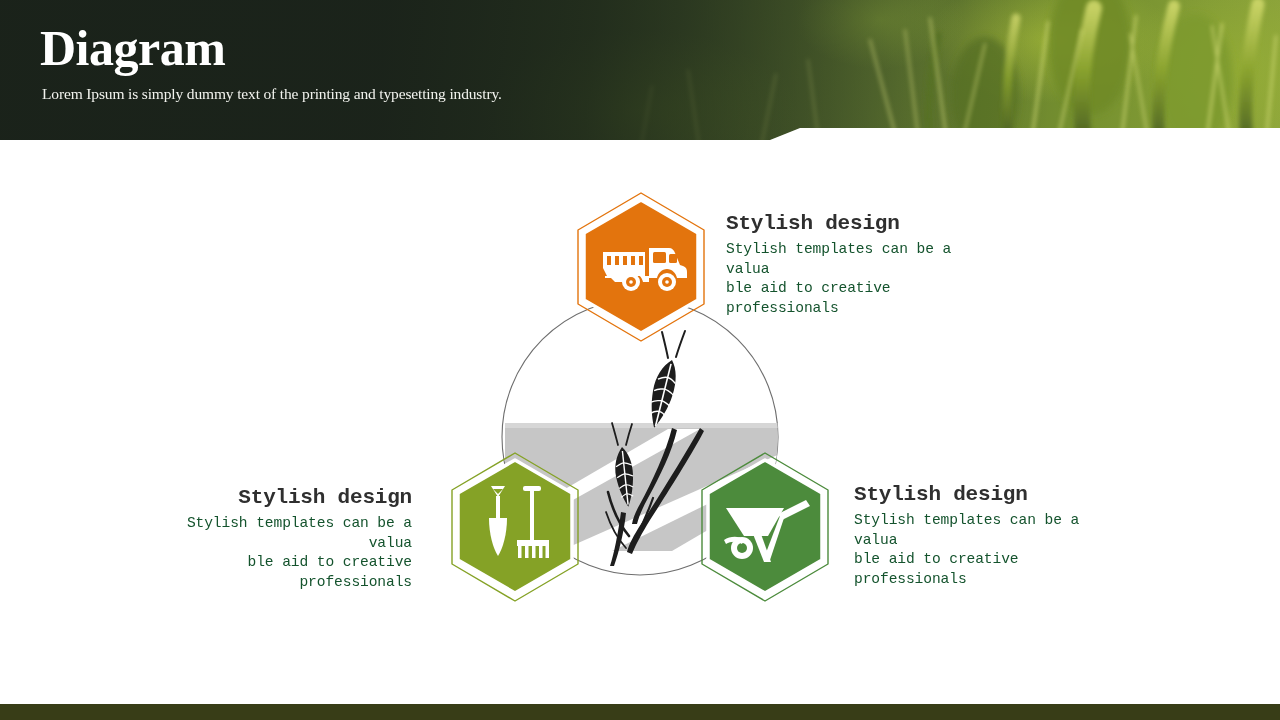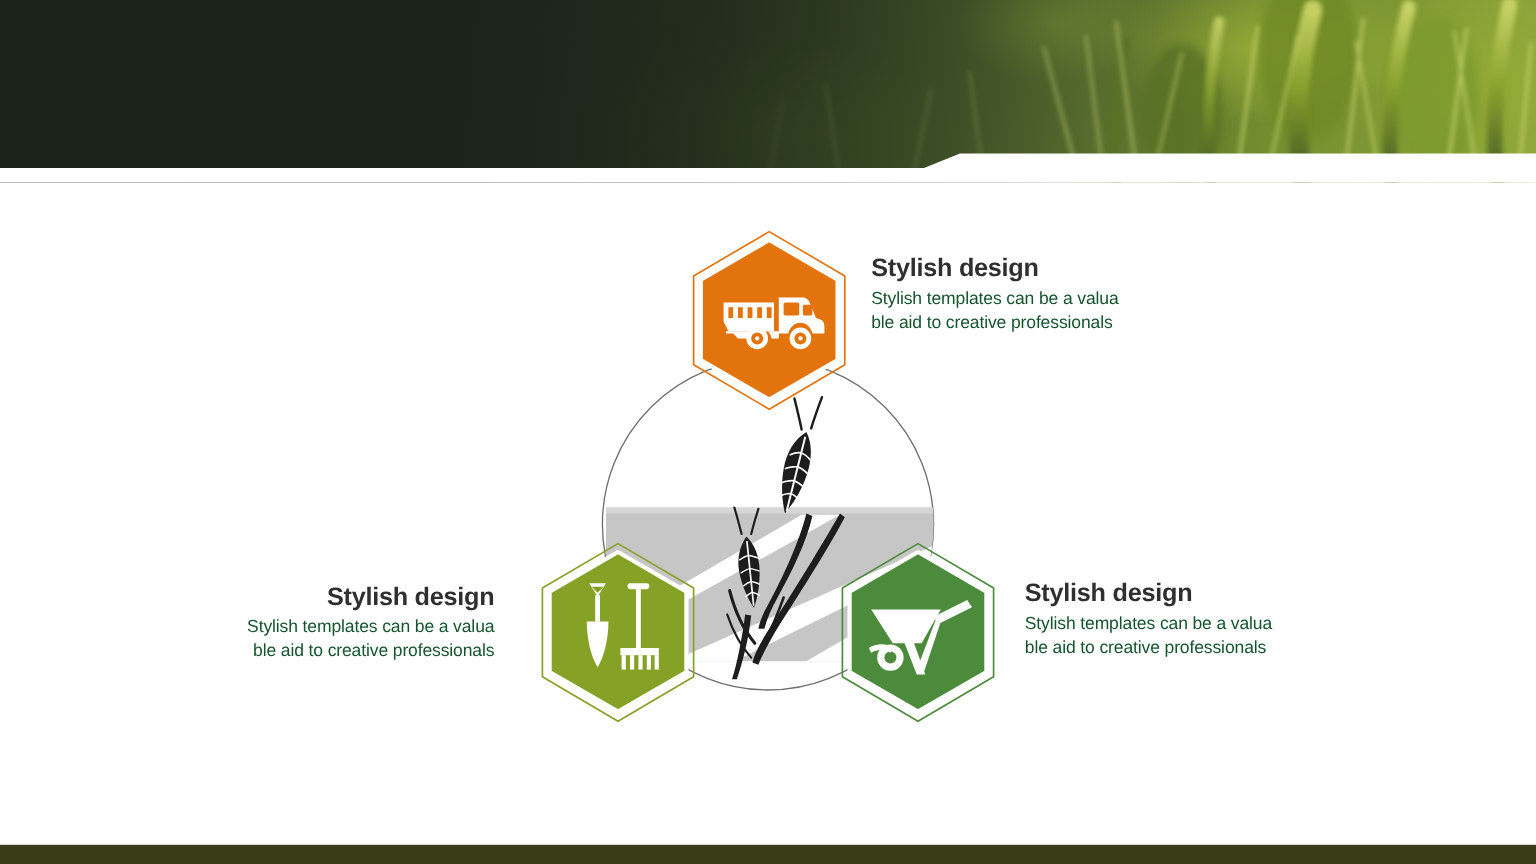--- a/index.html
+++ b/index.html
@@ -100,21 +100,21 @@
     left: 0;
     top: 152px;
     width: 1280px;
     height: 552px;
   }
   #diagram-svg { display: block; }
 
   
   .text-block {
     position: absolute;
-    font-family: Liberation Sans, sans-serif;
+    font-family: Liberation Mono, monospace;
   }
   .tb-title {
     margin: 0;
     font-size: 21px;
     line-height: 25px;
     font-weight: bold;
     color: #2f2f2f;
     letter-spacing: -0.2px;
   }
   .tb-body {
@@ -208,20 +208,24 @@
         <path d="M640 152 L652 86" stroke-width="1.4"></path>
       </g>
     </svg>
 
     <div class="veil"></div>
 
     <svg class="wedge" width="1280" height="152" viewBox="0 0 1280 152">
       <path d="M0 140 L770 140 L800 128 L1280 128 L1280 152 L0 152 Z" fill="#ffffff"></path>
     </svg>
 
+    <div id="title-block">
+      <h1 id="page-title">Diagram</h1>
+      <p id="page-subtitle">Lorem Ipsum is simply dummy text of the printing and typesetting industry.</p>
+    </div>
   </div>
 
   <div id="diagram">
     <svg id="diagram-svg" width="1280" height="552" viewBox="0 0 1280 552">
       <defs>
         <clipPath id="circleClip">
           <circle cx="640" cy="285" r="138"></circle>
         </clipPath>
       </defs>
 

